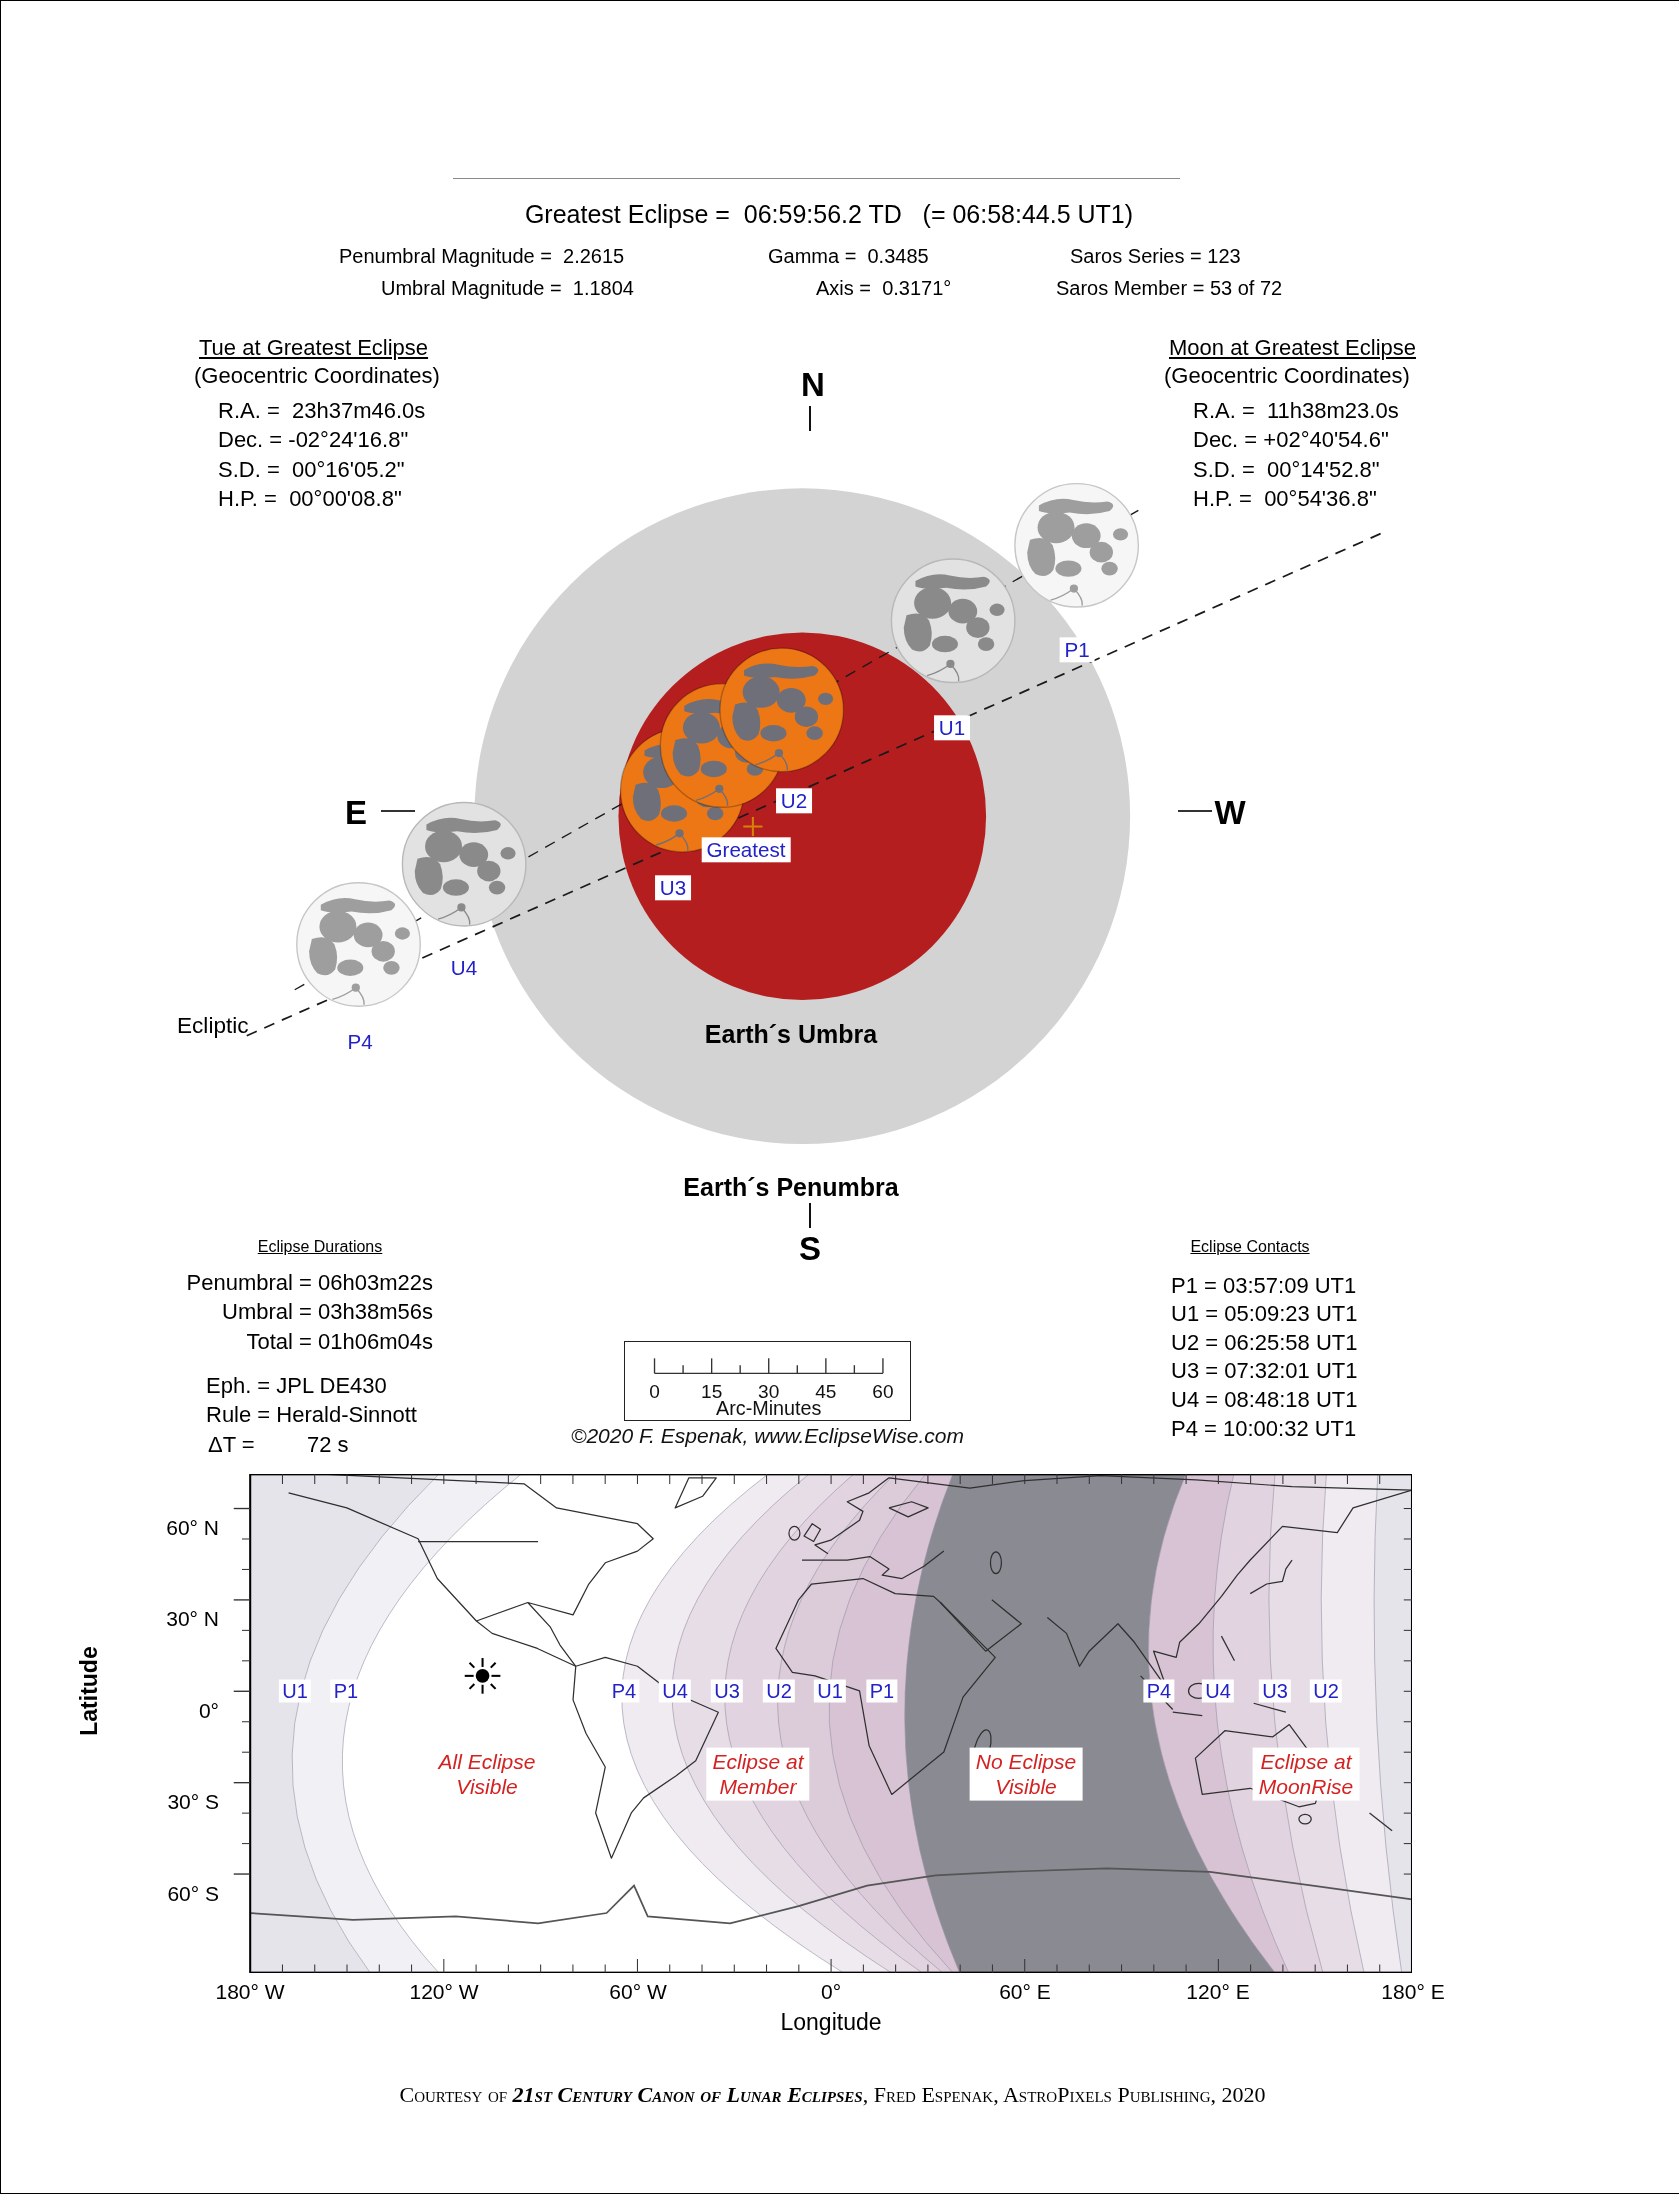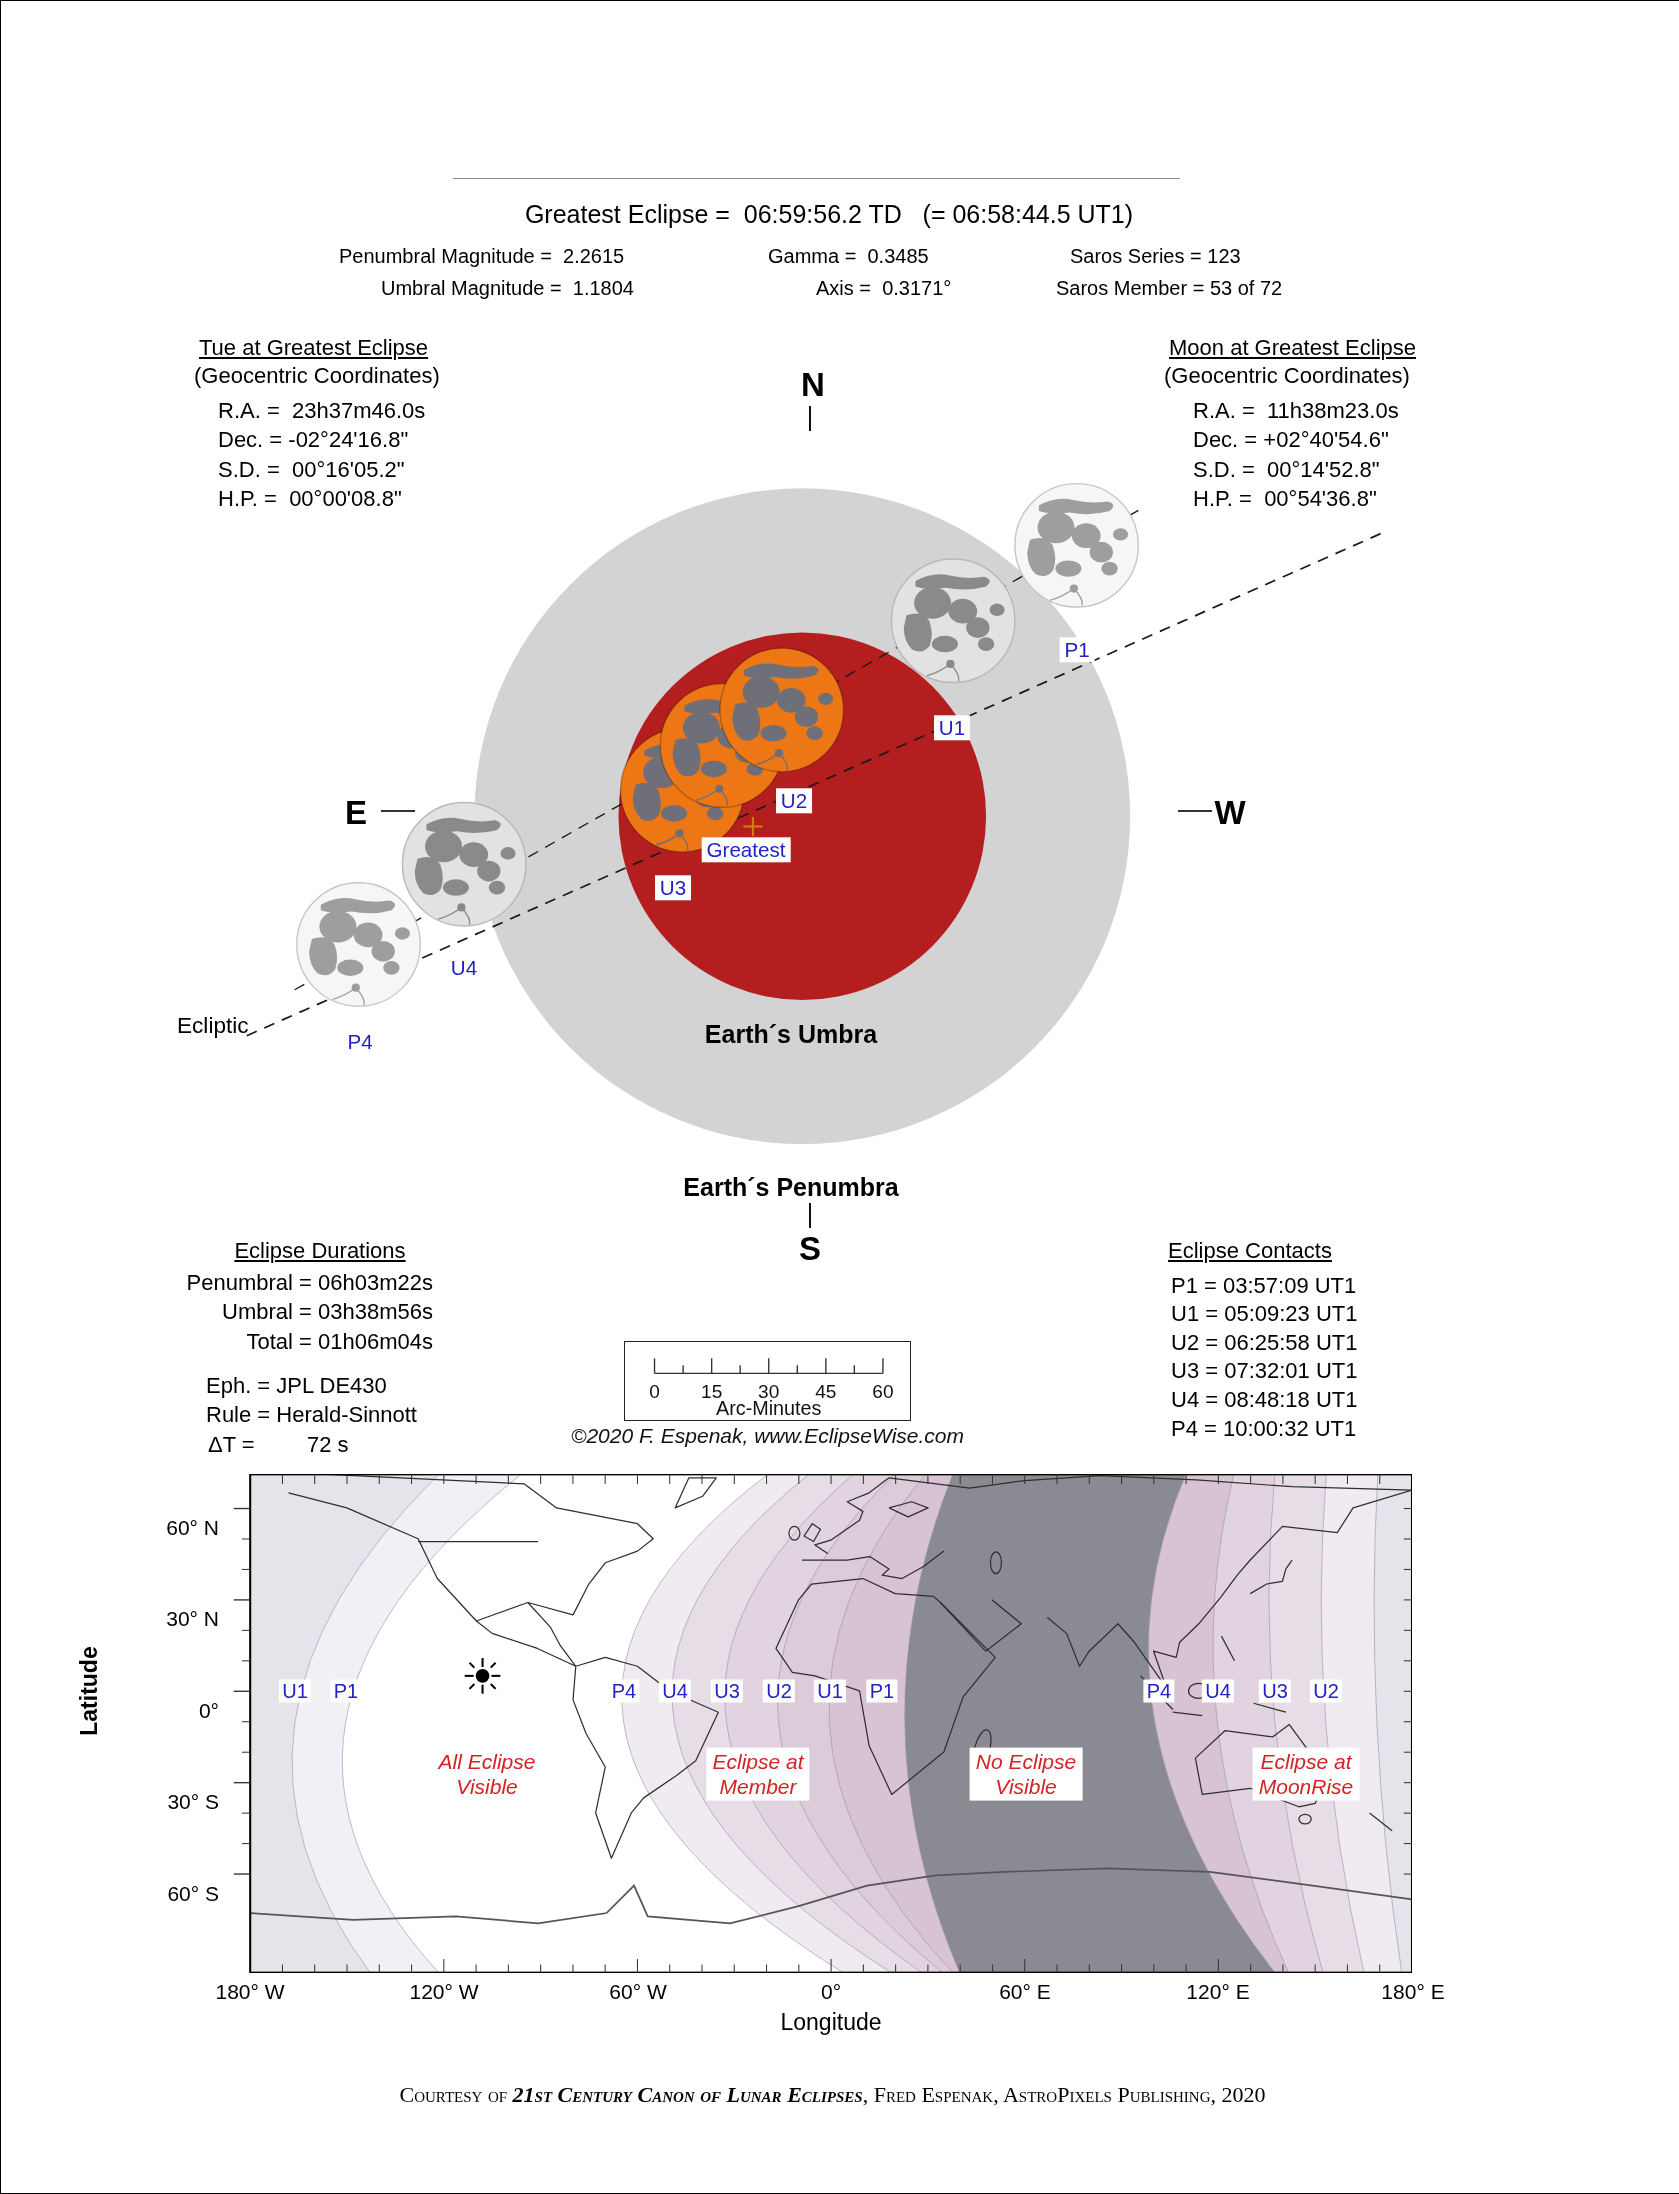--- a/index.html
+++ b/index.html
@@ -26,21 +26,21 @@
   .earthlab{font-size:25px;font-weight:bold;}
   .ecliptic{font-size:22.6px;}
 
   .dlab{position:absolute;transform:translate(-50%,-50%);background:#fff;color:#2222c8;
         font-size:20.6px;padding:0.7px 4.8px;white-space:nowrap;}
   .mlab{position:absolute;transform:translate(-50%,-50%);background:#fff;color:#2222c8;
         font-size:20px;padding:0 3.4px;white-space:nowrap;}
   .rlab{position:absolute;transform:translate(-50%,-50%);color:#d42222;font-style:italic;
         font-size:21px;line-height:25px;text-align:center;background:#fff;padding:1.4px 6.2px;}
 
-  .durhead{font-size:22px;}
+  .durhead{font-size:16px;}
   .durline{font-size:22px;}
   .right632{left:0;width:433px;text-align:right;}
   .ctrblk{text-align:center;}
   u{text-decoration:underline;}
 
   .scalebox{left:624px;top:1341px;width:285px;height:78px;border:1.4px solid #222;background:#fff;}
   .credit{left:562px;top:1424px;width:411px;text-align:center;font-style:italic;font-size:21px;color:#111;}
 
   .latlab{font-size:21px;text-align:right;width:96px;margin-top:20px;}
   .lonlab{font-size:21px;}

